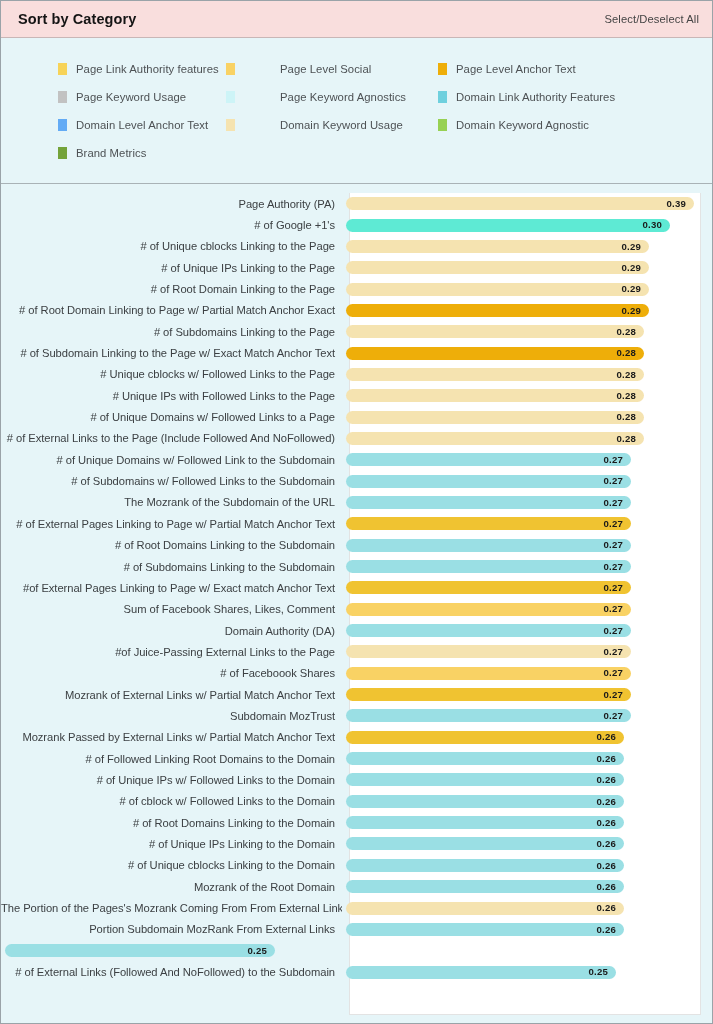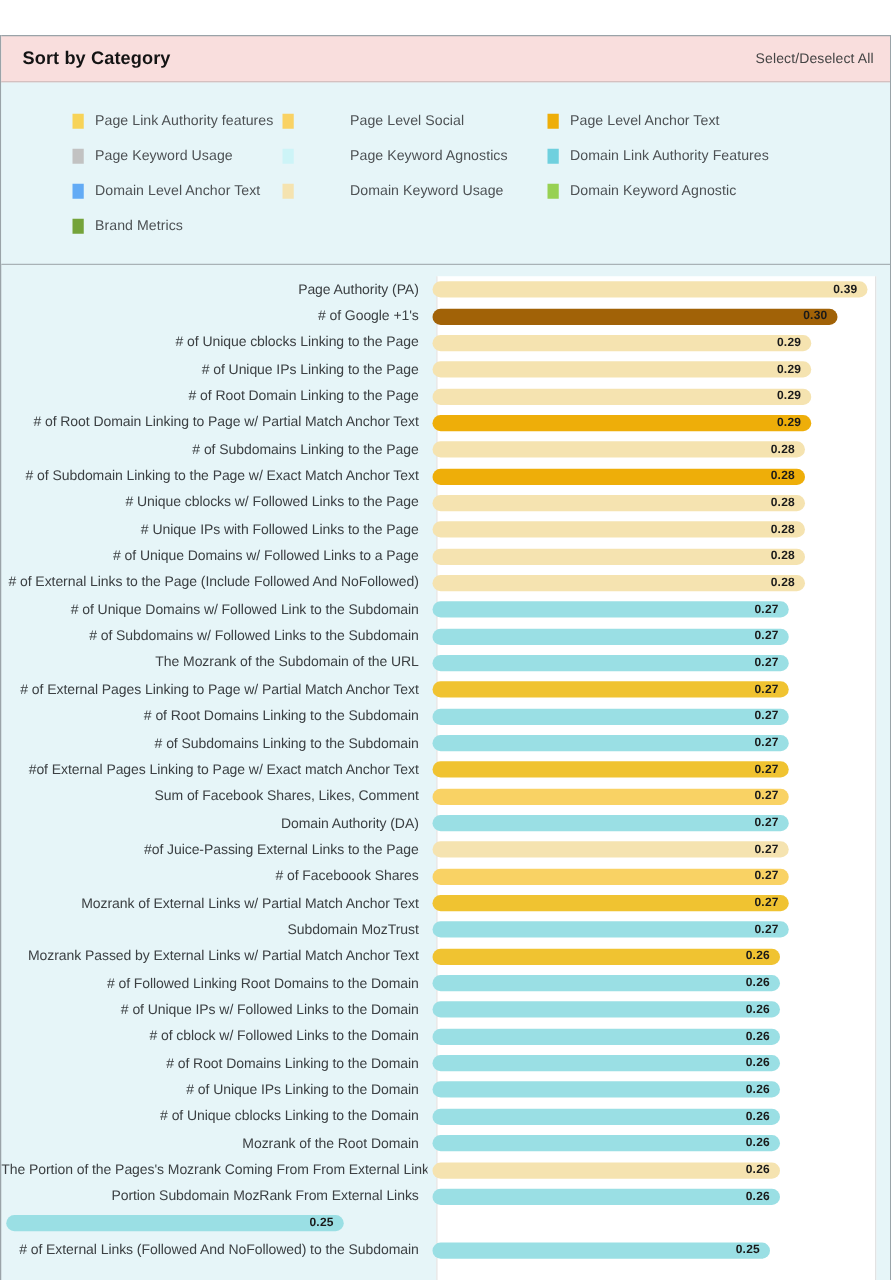--- a/index.html
+++ b/index.html
@@ -31,21 +31,20 @@
     position: relative;
     height: 38px;
     background: #f9dedd;
     border-top: 1px solid #9aa3a8;
     border-bottom: 1px solid #c9b6b6;
     display: flex;
     align-items: center;
     justify-content: space-between;
     padding: 0 13px 0 17px;
     box-sizing: border-box;
-    margin-top: 28px;
   }
   .header-title {
     font-size: 14.5px;
     font-weight: bold;
     color: #141414;
     letter-spacing: .1px;
   }
   .header-action {
     font-size: 11.2px;
     color: #444444;
@@ -224,21 +223,21 @@
             <div class="bar-label">Page Authority (PA)</div>
             <div class="bar-track">
               <div class="bar" style="width: 348px; background: rgb(245, 227, 176);">
                 <span class="bar-value">0.39</span>
               </div>
             </div>
           </div>
           <div class="bar-row">
             <div class="bar-label"># of Google +1's</div>
             <div class="bar-track">
-              <div class="bar" style="width: 324px; background: #a16207;">
+              <div class="bar" style="width: 324px; background: #5eead4;">
                 <span class="bar-value">0.30</span>
               </div>
             </div>
           </div>
           <div class="bar-row">
             <div class="bar-label"># of Unique cblocks Linking to the Page</div>
             <div class="bar-track">
               <div class="bar" style="width: 303px; background: rgb(245, 227, 176);">
                 <span class="bar-value">0.29</span>
               </div>
@@ -254,21 +253,21 @@
           </div>
           <div class="bar-row">
             <div class="bar-label"># of Root Domain Linking to the Page</div>
             <div class="bar-track">
               <div class="bar" style="width: 303px; background: rgb(245, 227, 176);">
                 <span class="bar-value">0.29</span>
               </div>
             </div>
           </div>
           <div class="bar-row">
-            <div class="bar-label"># of Root Domain Linking to Page w/ Partial Match Anchor Text</div>
+            <div class="bar-label"># of Root Domain Linking to Page w/ Partial Match Anchor Exact</div>
             <div class="bar-track">
               <div class="bar" style="width: 303px; background: rgb(238, 174, 9);">
                 <span class="bar-value">0.29</span>
               </div>
             </div>
           </div>
           <div class="bar-row">
             <div class="bar-label"># of Subdomains Linking to the Page</div>
             <div class="bar-track">
               <div class="bar" style="width: 298px; background: rgb(245, 227, 176);">

